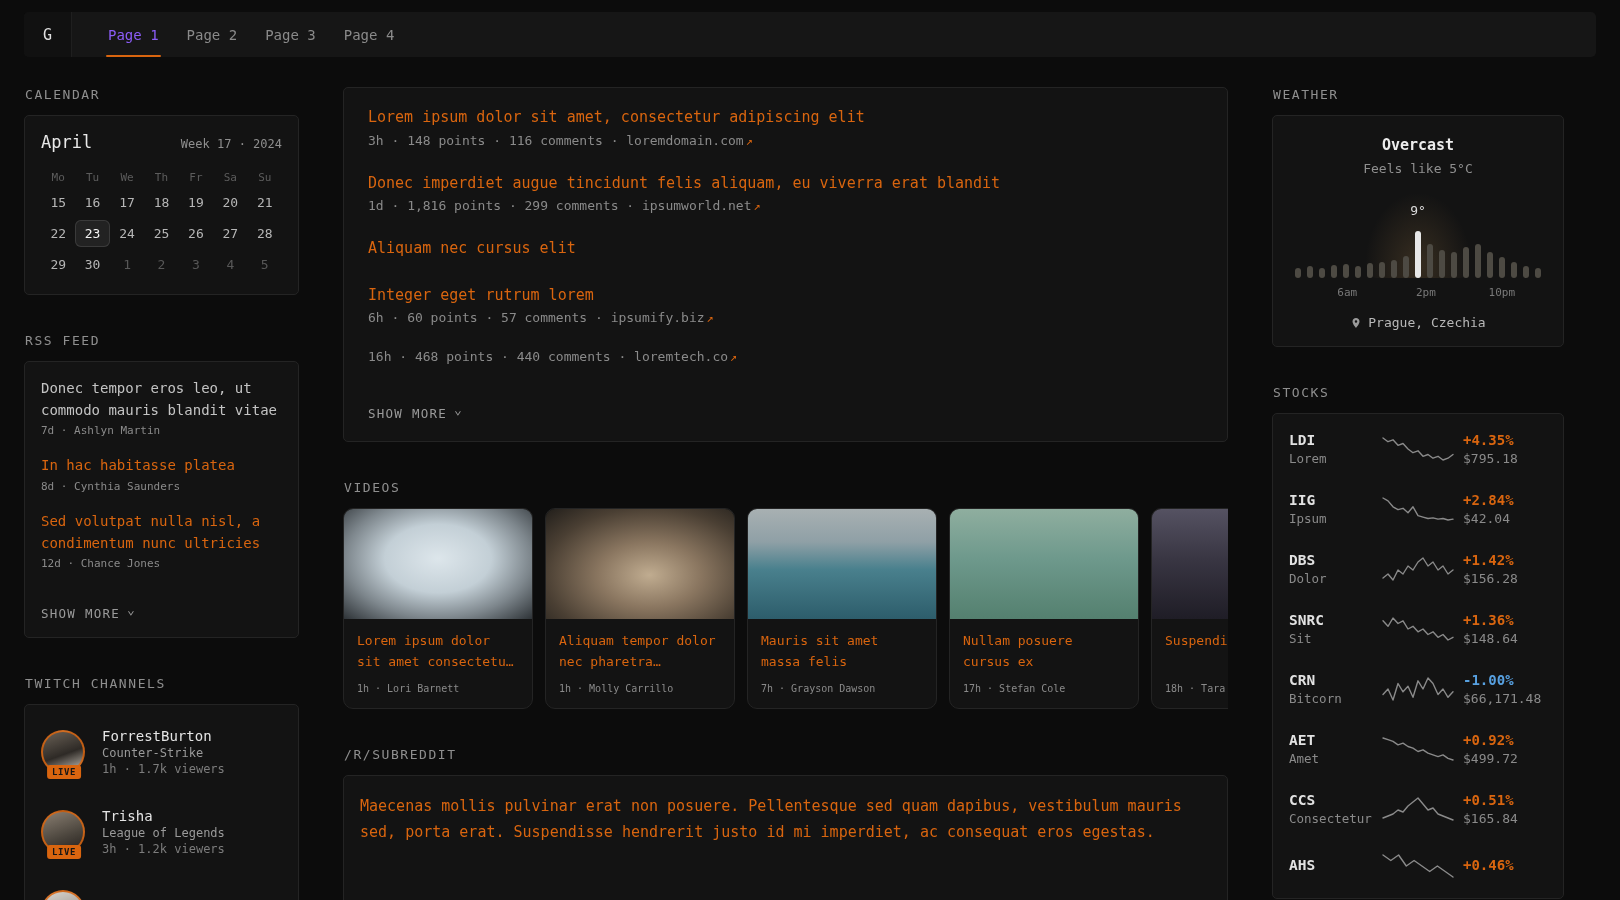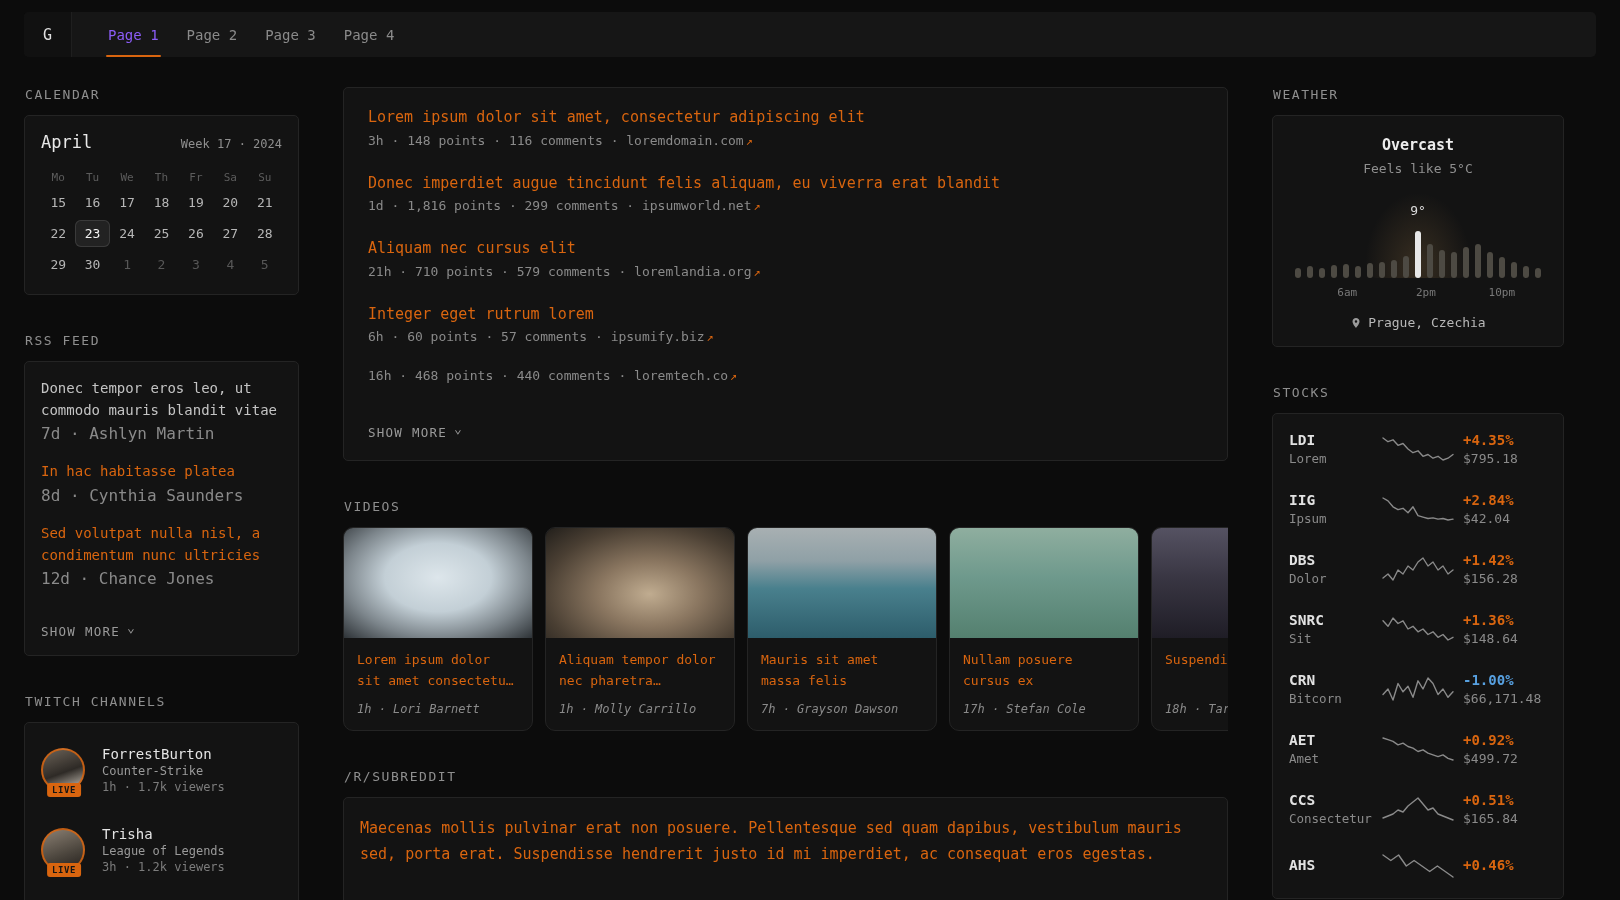--- a/index.html
+++ b/index.html
@@ -47,21 +47,21 @@
   .cal-dow{font-size:11px;color:#5c5c5c;padding:7px 0 5px;}
   .cal-cell{font-size:13px;color:#b6b6b6;padding:6px 0;border-radius:6px;}
   .cal-cell.dim{color:#575757;}
   .cal-cell.today{background:#222222;box-shadow:inset 0 0 0 1px #3a3a3a;color:#f2f2f2;}
 
   
   .rss-item{margin-bottom:18px;}
   .rss-item:last-of-type{margin-bottom:0;}
   .rss-title{display:block;font-size:14px;line-height:1.55;color:var(--accent);}
   .rss-title.muted{color:#c4c4c4;}
-  .rss-meta{font-size:16px;color:#8a8a8a;margin-top:3px;}
+  .rss-meta{font-size:11px;color:#8a8a8a;margin-top:3px;}
   .show-more{display:inline-flex;align-items:flex-start;gap:7px;margin-top:18px;color:#9a9a9a;font-size:12.5px;letter-spacing:0.1em;cursor:pointer;}
   .chev{font-size:13px;color:#9a9a9a;line-height:0.6;}
 
   
   .tw-row{display:flex;align-items:center;gap:15px;margin-bottom:18px;min-height:62px;cursor:pointer;}
   .tw-row:last-of-type{margin-bottom:0;}
   .avatar-wrap{position:relative;width:46px;flex:none;}
   .avatar{width:44px;height:44px;border-radius:50%;border:2px solid rgba(217,101,15,0.85);}
   .av-1{background:linear-gradient(160deg,#6b6257 0%,#2e2a26 55%,#cfc8bd 100%);}
   .av-2{background:linear-gradient(160deg,#8a7f72 0%,#4a443c 60%,#241f1c 100%);}
@@ -83,21 +83,21 @@
   .video-row{display:flex;gap:12px;overflow:hidden;}
   .video-card{width:190px;flex:none;background:var(--card);border:1px solid var(--border);border-radius:10px;overflow:hidden;display:block;}
   .video-thumb{height:110px;}
   .thumb-1{background:radial-gradient(ellipse at 50% 45%,#dde6eb 0%,#c3cfd6 40%,#7d868c 70%,#2e3337 100%);}
   .thumb-2{background:radial-gradient(ellipse at 55% 60%,#c0ac90 0%,#8a7660 35%,#4a3f33 72%,#221f1b 100%);}
   .thumb-3{background:linear-gradient(180deg,#a8b0b2 0%,#8fa0a6 30%,#49808d 55%,#2d5d6b 100%);}
   .thumb-4{background:linear-gradient(180deg,#8fae9f 0%,#6e998c 45%,#54806f 100%);}
   .thumb-5{background:linear-gradient(180deg,#555262 0%,#393643 45%,#1f1d26 100%);}
   .video-body{padding:12px 13px 14px;}
   .video-title{color:var(--accent);font-size:13px;line-height:1.6;min-height:42px;}
-  .video-meta{color:#8a8a8a;font-size:12px;margin-top:10px;font-style:italic;}
+  .video-meta{color:#8a8a8a;font-size:10px;margin-top:10px;}
 
   
   .reddit-card{padding:18px 16px;min-height:165px;}
   .reddit-title{display:block;color:var(--accent);font-size:15px;line-height:1.7;}
 
   
   .weather-card{padding:20px 14px 16px;text-align:center;}
   .w-cond{font-size:15px;color:#ececec;font-weight:bold;}
   .w-feels{font-size:13px;color:#8f8f8f;margin-top:7px;}
   .wchart{position:relative;height:88px;margin-top:14px;display:flex;align-items:flex-end;justify-content:space-between;padding:0 8px;}
@@ -249,21 +249,20 @@
         <div class="hn-item">
           <a class="hn-title">Lorem ipsum dolor sit amet, consectetur adipiscing elit</a>
           <div class="item-meta"><span>3h · 148 points · 116 comments · </span><a><span>loremdomain.com</span><span class="ext">↗</span></a></div>
         </div>
         <div class="hn-item">
           <a class="hn-title">Donec imperdiet augue tincidunt felis aliquam, eu viverra erat blandit</a>
           <div class="item-meta"><span>1d · 1,816 points · 299 comments · </span><a><span>ipsumworld.net</span><span class="ext">↗</span></a></div>
         </div>
         <div class="hn-item">
           <a class="hn-title">Aliquam nec cursus elit</a>
-          <div class="item-meta"><span>21h · 710 points · 579 comments · </span><a><span>loremlandia.org</span><span class="ext">↗</span></a></div>
         </div>
         <div class="hn-item">
           <a class="hn-title">Integer eget rutrum lorem</a>
           <div class="item-meta"><span>6h · 60 points · 57 comments · </span><a><span>ipsumify.biz</span><span class="ext">↗</span></a></div>
         </div>
         <div class="hn-item">
           <div class="item-meta"><span>16h · 468 points · 440 comments · </span><a><span>loremtech.co</span><span class="ext">↗</span></a></div>
         </div>
         <div class="show-more">
           <span>SHOW MORE</span>

